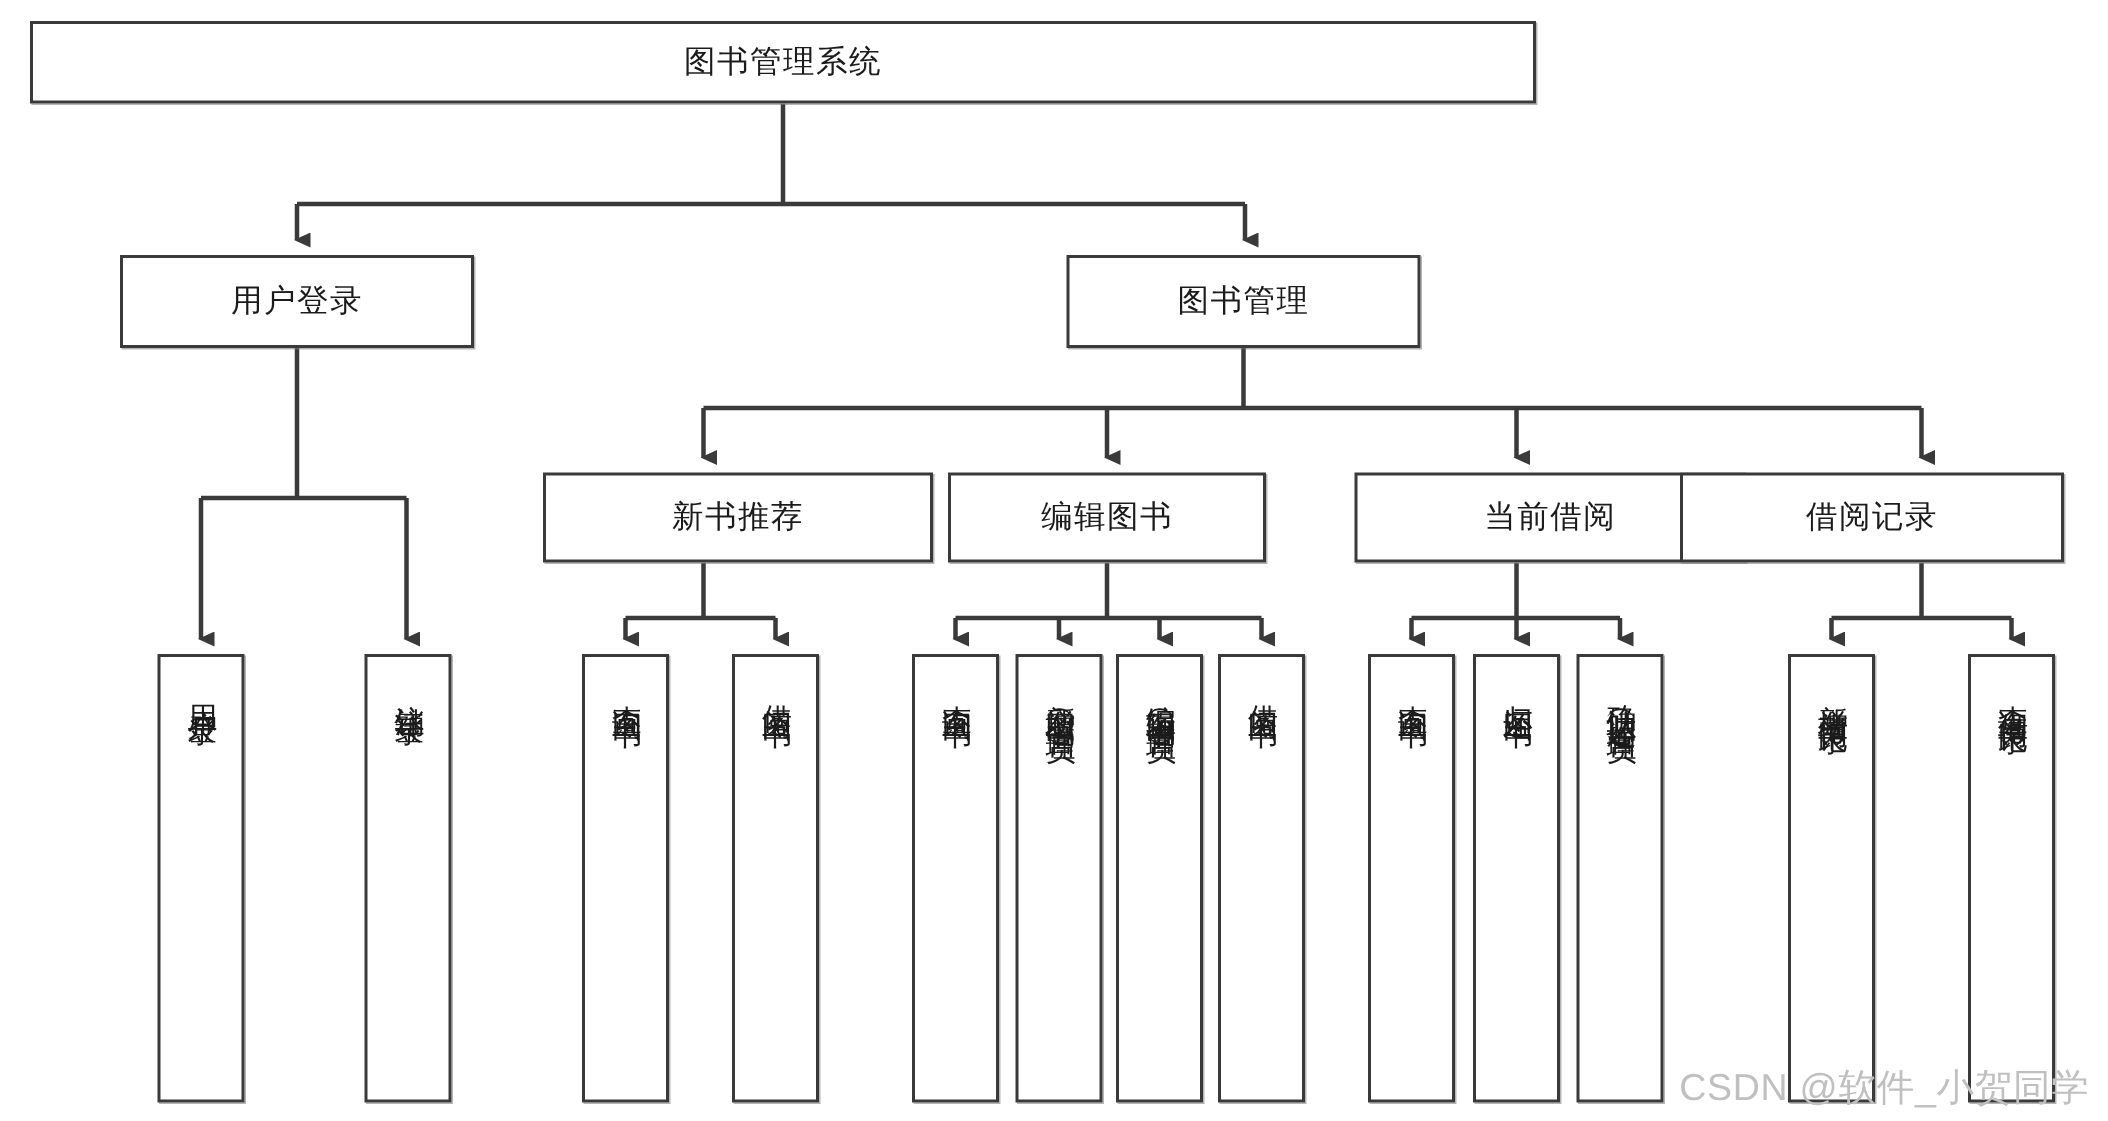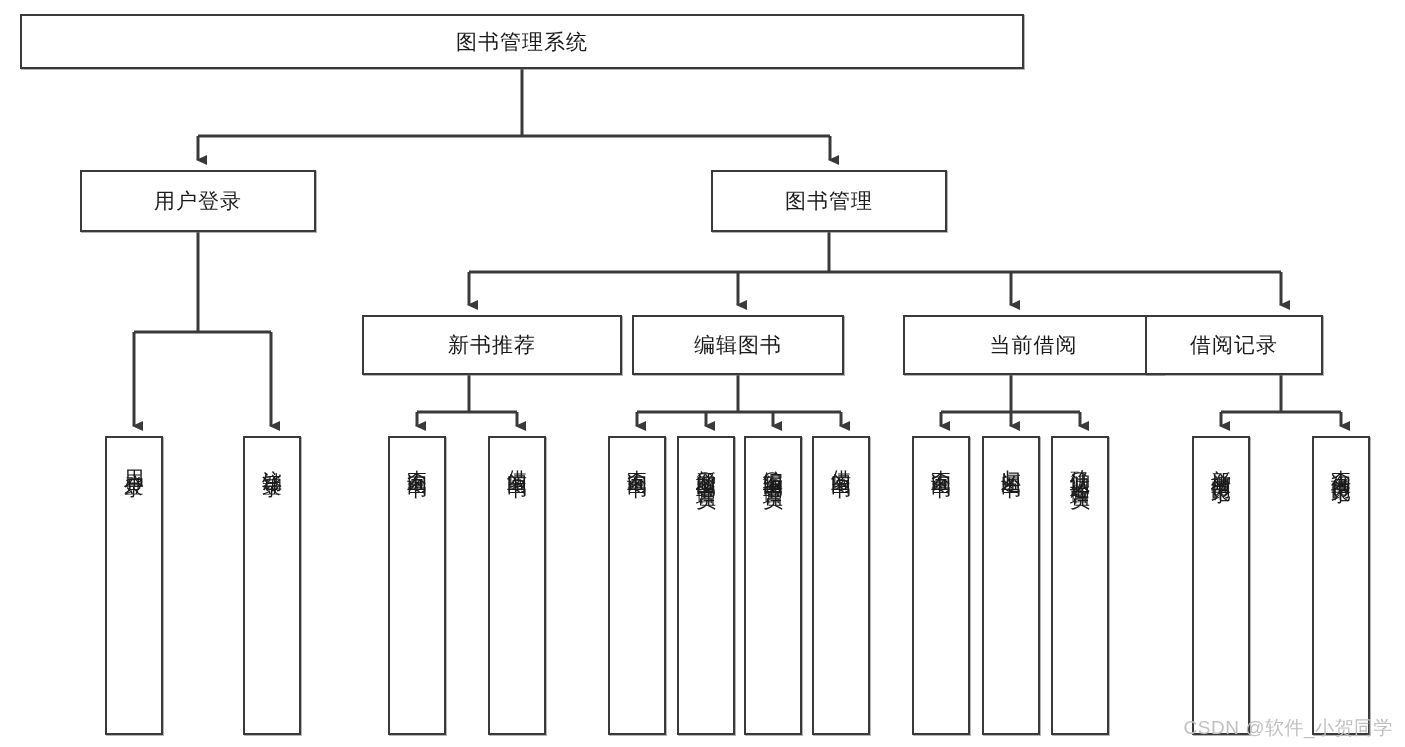--- a/index.html
+++ b/index.html
@@ -53,21 +53,21 @@
     font-size: 20px;
     letter-spacing: 3px;
     line-height: 1.05;
     white-space: normal;
     text-align: left;
   }
   .watermark {
     position: absolute;
     right: 12px;
     bottom: 6px;
-    font-size: 19px;
+    font-size: 25px;
     color: #c0c0c0;
     letter-spacing: 0.5px;
     white-space: nowrap;
   }
 </style>
 </head>
 <body>
 
 <div id="canvas">
 
@@ -134,21 +134,21 @@
 
   <div class="node" style="left:362px; top:315px; width:260px; height:60px;">
     <span class="label">新书推荐</span>
   </div>
   <div class="node" style="left:632px; top:315px; width:212px; height:60px;">
     <span class="label">编辑图书</span>
   </div>
   <div class="node" style="left:903px; top:315px; width:261px; height:60px;">
     <span class="label">当前借阅</span>
   </div>
-  <div class="node" style="left:1145px; top:315px; width:178px; height:60px;">
+  <div class="node" style="left:1120px; top:315px; width:256px; height:60px;">
     <span class="label">借阅记录</span>
   </div>
 
   <div class="node leaf" style="left:105px; top:436px; width:58px; height:299px;">
     <span class="label">用户登录</span>
   </div>
   <div class="node leaf" style="left:243px; top:436px; width:58px; height:299px;">
     <span class="label">注销登录</span>
   </div>
 

